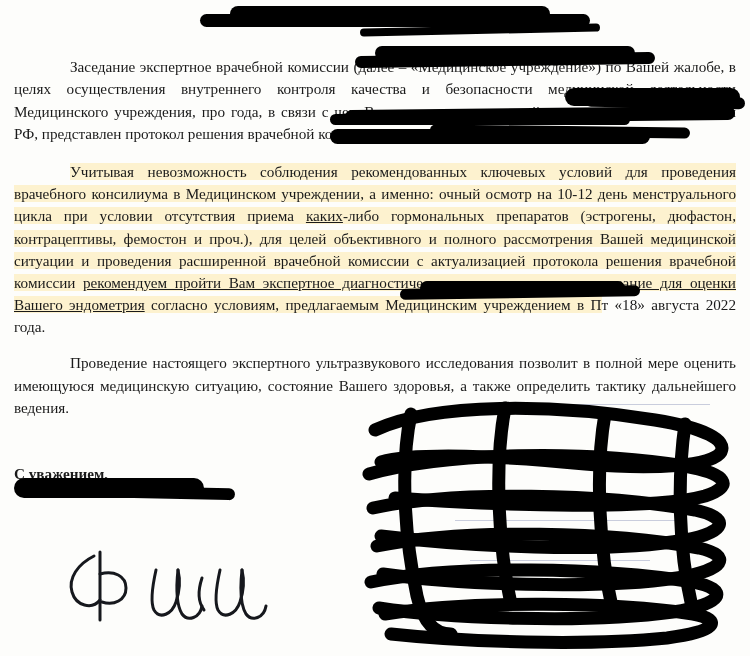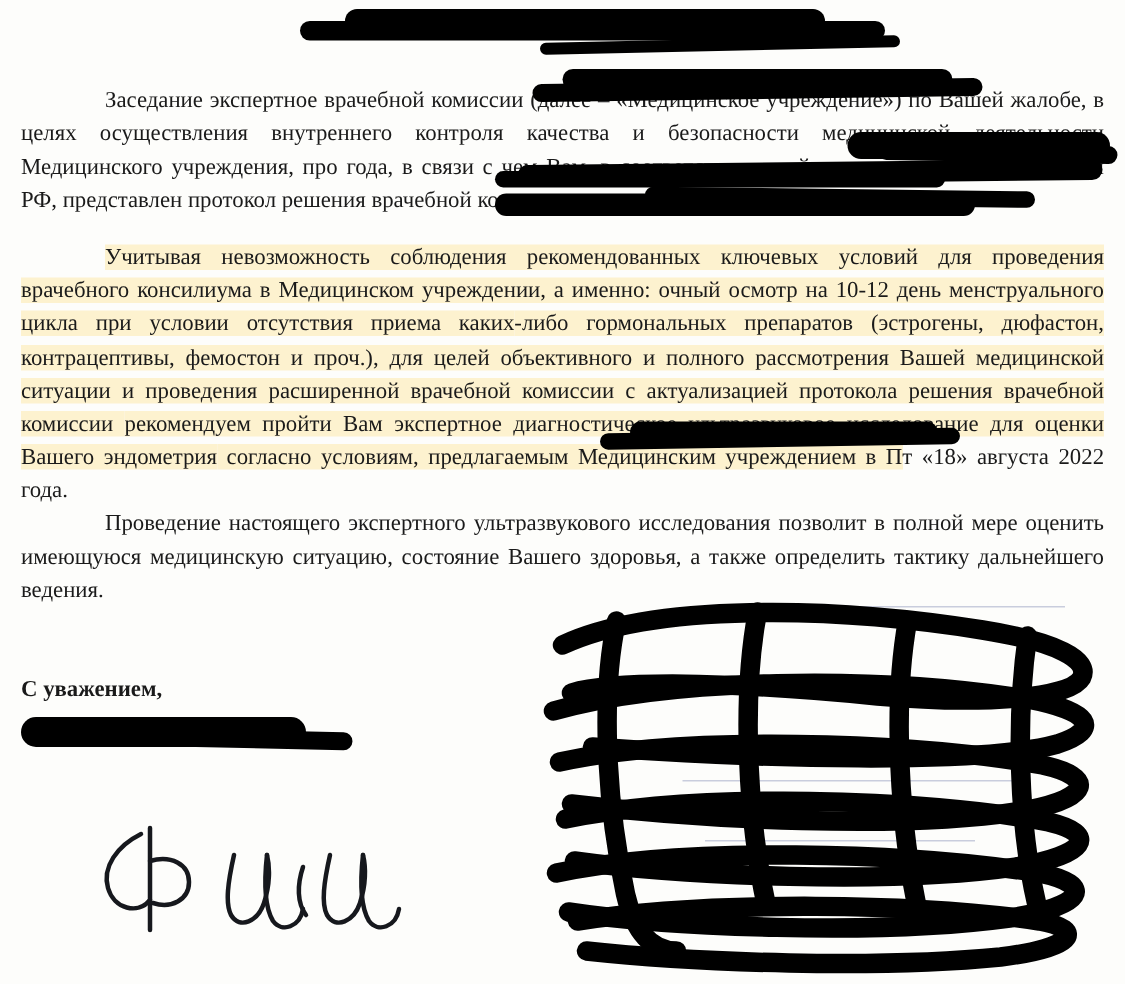--- a/index.html
+++ b/index.html
@@ -33,29 +33,29 @@
   }
   .greeting {
     text-align: center;
     margin: 0;
     padding-top: 10px;
     font-weight: bold;
     text-indent: 0;
   }
   .para-1 { margin-top: 24px; }
   .para-hl { margin-top: 16px; }
-  .para-3 { }
+  .para-3 { margin-top: 14px; }
   .sign { margin-top: 44px; font-weight: bold; text-indent: 0; }
 
   .hl {
     background: #fdf2cf;
     box-decoration-break: clone;
     -webkit-box-decoration-break: clone;
   }
-  .u { }
+  .u { text-decoration: underline; }
 
   
   .redact {
     position: absolute;
     background: #000000;
     border-radius: 40px;
   }
 
   .scribble {
     position: absolute;

